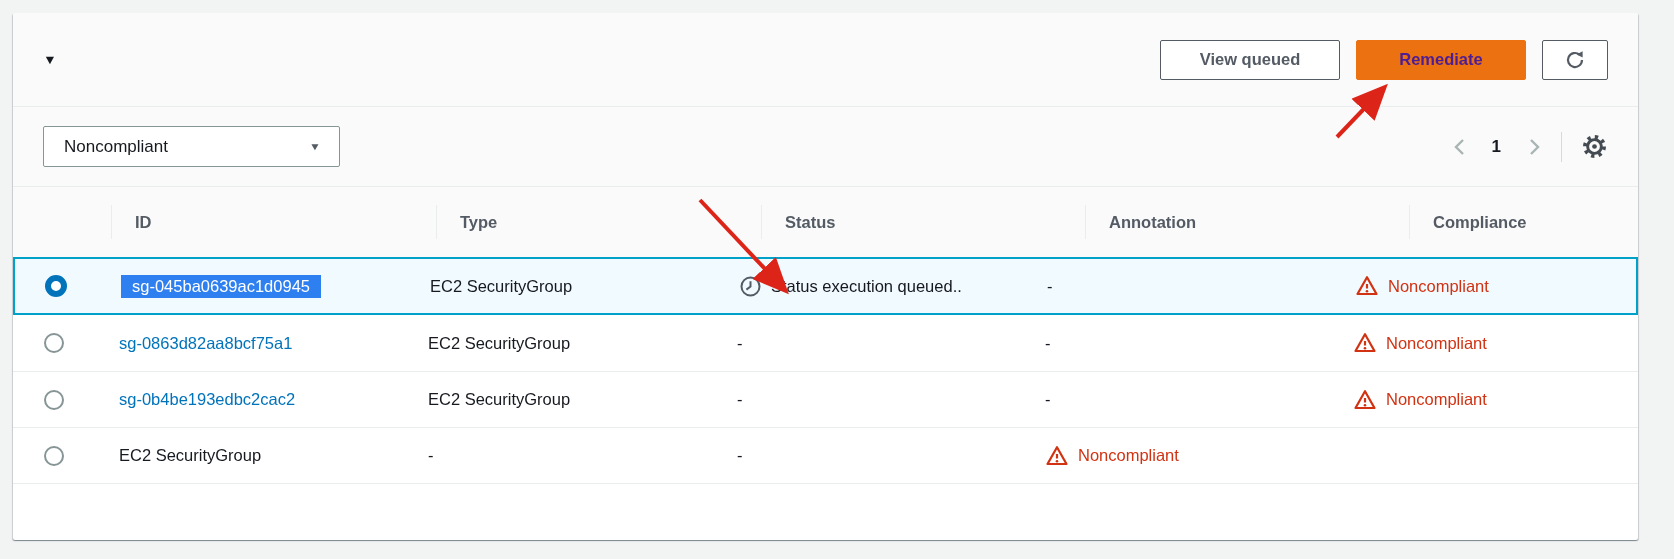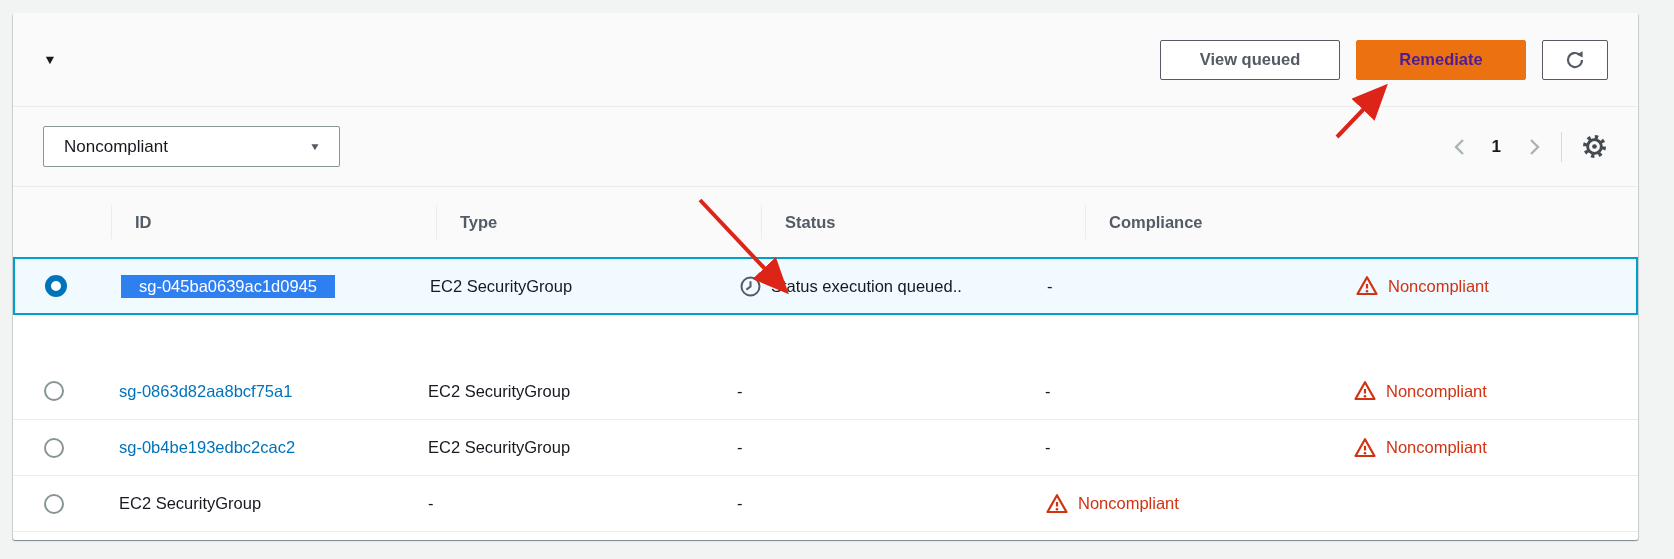--- a/index.html
+++ b/index.html
@@ -70,31 +70,31 @@
     content:""; position:absolute; left:0; top:18px; bottom:18px; width:1px; background:#eaeded;
   }
   .th.first::before { display:none; }
 
   .rows { border-bottom:1px solid #eaeded; }
   .row { height:56px; background:#fff; cursor:pointer; }
   .row + .row { border-top:1px solid #eaeded; }
   .row.selected {
     background:#f1faff; border:2px solid #00a1c9; height:58px;
   }
-  .row.selected + .row { border-top:none;margin-top:48px; }
+  .row.selected + .row { border-top:none; }
   .cell { padding-left:24px; font-size:16.5px; display:flex; align-items:center; gap:9px; }
   .sel-cell { justify-content:center; padding-left:0; }
 
   .radio {
     width:20px; height:20px; border-radius:50%; border:2px solid #879596; background:#fff; cursor:pointer;
   }
   .radio.checked { width:22px; height:22px; border:6.5px solid #0073bb; }
 
   .id-link { color:#0073bb; text-decoration:none; font-size:16.5px; cursor:pointer; }
-  .id-link.text-selected { color:#fff; background:#2e7ff0; padding:2px 18px; }
+  .id-link.text-selected { color:#fff; background:#2e7ff0; padding:2px 11px; }
 
   .status-icon { display:none; flex:none; }
   .compliance-text { color:#d13212; }
 
   .arrows { position:absolute; inset:0; pointer-events:none; z-index:10; }
 </style>
 </head>
 <body>
 
 <div class="stage">
@@ -148,20 +148,21 @@
           </span>
         </button>
       </div>
     </div>
 
     <div class="grid-row thead">
       <div class="th first"></div>
       <div class="th">ID</div>
       <div class="th">Type</div>
       <div class="th">Status</div>
+      <div class="th">Annotation</div>
       <div class="th">Compliance</div>
     </div>
 
     <div class="rows" id="rows">
         <div class="grid-row row selected">
     <div class="cell sel-cell">
       <span class="radio checked"></span>
     </div>
     <div class="cell">
       <a class="id-link text-selected">sg-045ba0639ac1d0945</a>

